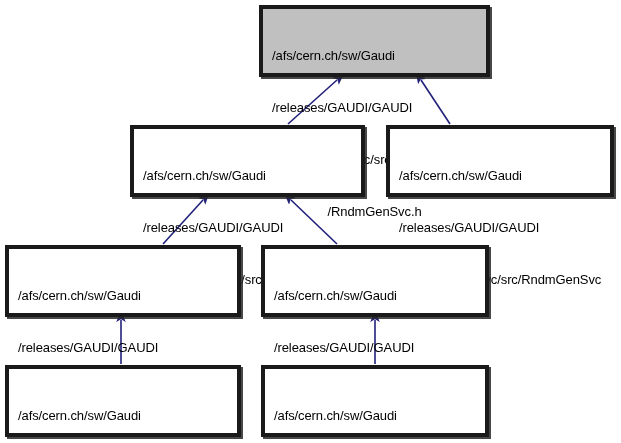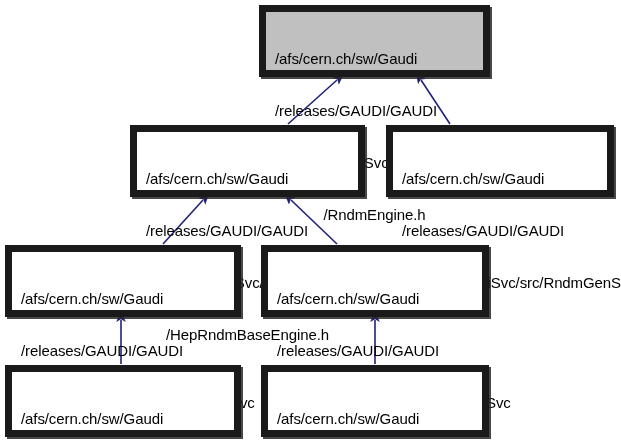--- a/index.html
+++ b/index.html
@@ -20,24 +20,24 @@
     position: absolute;
     left: 0;
     top: 0;
     width: 621px;
     height: 443px;
     pointer-events: none;
   }
   .node {
     position: absolute;
     box-sizing: border-box;
-    border: 7px solid #7f1d1d;
+    border: 4px solid #7f1d1d;
     background: #ffffff;
     color: #000000;
-    font-size: 15px;
+    font-size: 13px;
     line-height: 17.4px;
     text-align: center;
     padding-top: 3px;
     white-space: pre;
     letter-spacing: -0.1px;
     box-shadow: 2px 2px 0 0 rgba(40,40,40,0.85);
   }
   .node.root {
     background: #c0c0c0;
   }
@@ -67,28 +67,27 @@
         <line x1="337" y1="244" x2="291" y2="200" stroke="#21217a" marker-end="url(#arrowhead)"></line>
         <line x1="121" y1="364" x2="121" y2="320" stroke="#21217a" marker-end="url(#arrowhead)"></line>
         <line x1="375" y1="364" x2="375" y2="320" stroke="#21217a" marker-end="url(#arrowhead)"></line>
       </g>
   </svg>
 
   <div class="node root" style="left: 259px; top: 5px; width: 231px; height: 72px; background: rgb(192, 192, 192); border-color: rgb(26, 26, 26);">
     <span class="l lead">/afs/cern.ch/sw/Gaudi</span>
     <span class="l lead">/releases/GAUDI/GAUDI</span>
     <span class="l lead">_v23r5/GaudiSvc/src/RndmGenSvc</span>
-    <span class="l">/RndmEngine.h</span>
+    <span class="l">/RndmGenSvc.h</span>
   </div>
 
   <div class="node" style="left: 130px; top: 125px; width: 235px; height: 72px; border-color: rgb(26, 26, 26);">
     <span class="l lead">/afs/cern.ch/sw/Gaudi</span>
     <span class="l lead">/releases/GAUDI/GAUDI</span>
     <span class="l lead">_v23r5/GaudiSvc/src/RndmGenSvc</span>
-    <span class="l">/HepRndmBaseEngine.h</span>
   </div>
 
   <div class="node" style="left: 386px; top: 125px; width: 228px; height: 72px; border-color: rgb(26, 26, 26);">
     <span class="l lead">/afs/cern.ch/sw/Gaudi</span>
     <span class="l lead">/releases/GAUDI/GAUDI</span>
     <span class="l lead">_v23r5/GaudiSvc/src/RndmGenSvc</span>
   </div>
 
   <div class="node" style="left: 5px; top: 245px; width: 236px; height: 72px; border-color: rgb(26, 26, 26);">
     <span class="l lead">/afs/cern.ch/sw/Gaudi</span>

